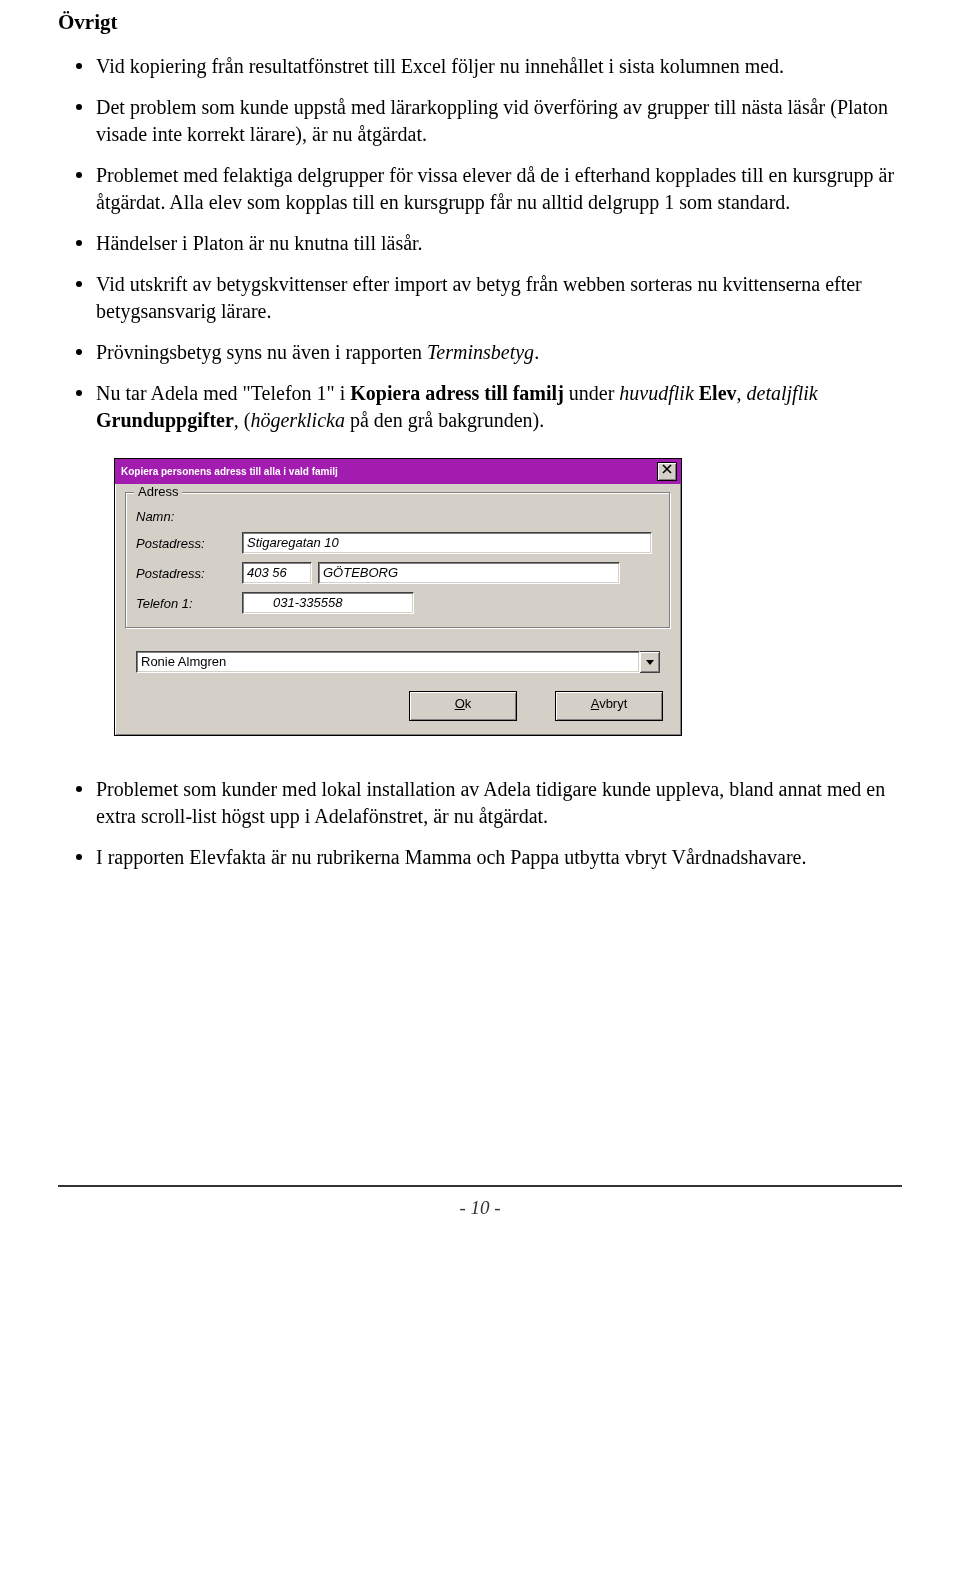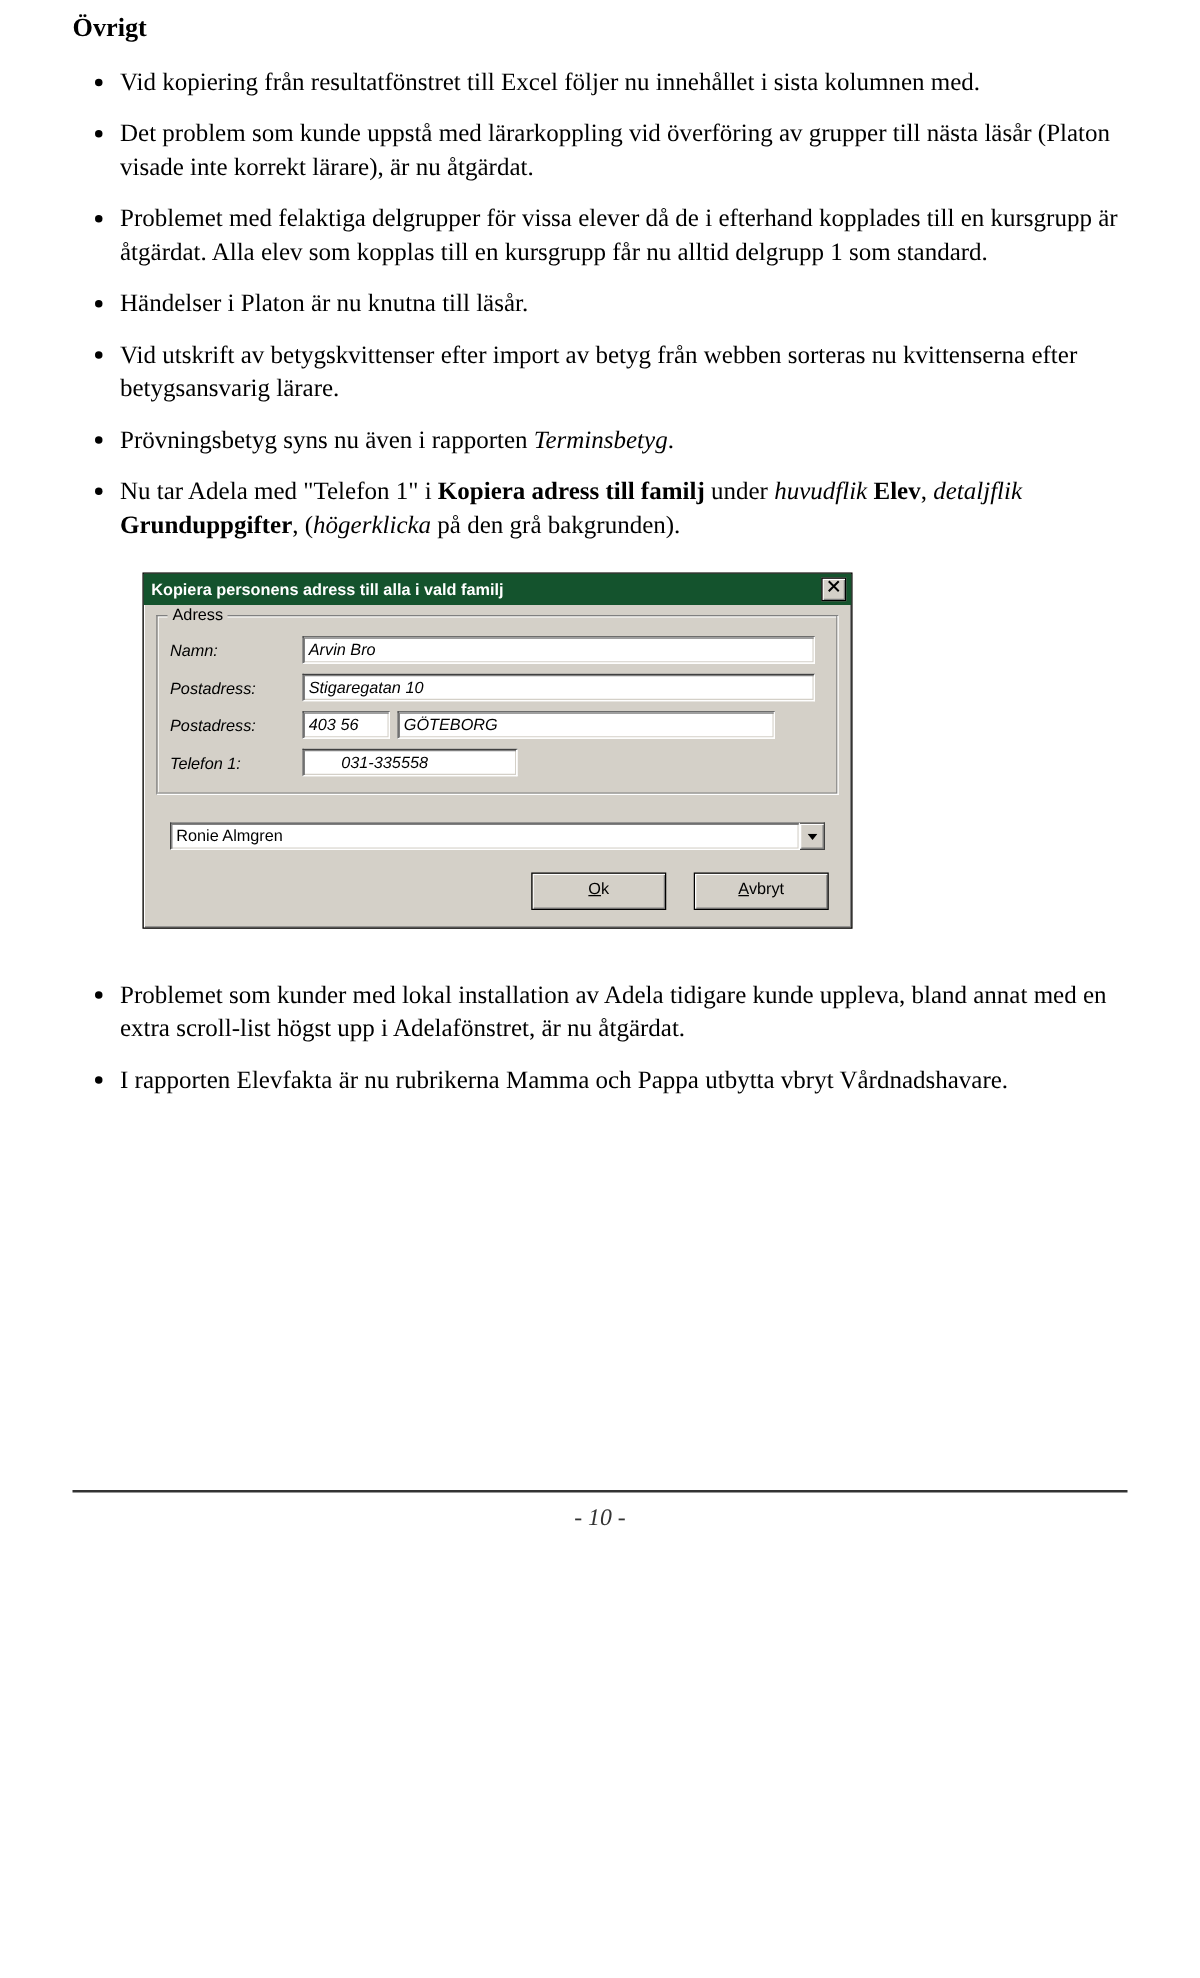--- a/index.html
+++ b/index.html
@@ -50,28 +50,28 @@
   .dialog {
     width: 566px;
     background: #d4d0c8;
     border: 1px solid #000;
     box-shadow: inset 1px 1px 0 #fff, inset -1px -1px 0 #808080;
     font-family: Tahoma, "MS Sans Serif", Arial, sans-serif;
     font-size: 13px;
     color: #000;
   }
   .titlebar {
-    background: #14532d;
+    background: #a21caf;
     color: #fff;
     display: flex;
     align-items: center;
     justify-content: space-between;
     padding: 3px 4px 3px 6px;
     font-weight: bold;
-    font-size: 13px;
+    font-size: 10px;
   }
   .titlebar .close {
     width: 18px;
     height: 17px;
     background: #d4d0c8;
     border: 1px solid #000;
     box-shadow: inset 1px 1px 0 #fff, inset -1px -1px 0 #808080;
     color: #000;
     font-weight: bold;
     font-family: Arial, sans-serif;
@@ -144,21 +144,21 @@
     box-sizing: border-box;
     display: flex;
     align-items: center;
     justify-content: center;
     cursor: pointer;
   }
   .combo .arrow svg { width: 8px; height: 5px; }
   .btnrow {
     display: flex;
     justify-content: flex-end;
-    gap: 22px;
+    gap: 38px;
     padding-right: 8px;
     padding-bottom: 4px;
   }
   .btn {
     width: 106px;
     height: 28px;
     background: #d4d0c8;
     border: 1px solid #000;
     box-shadow: inset 1px 1px 0 #fff, inset -1px -1px 0 #808080;
     font-size: 13px;
@@ -206,21 +206,20 @@
           <svg viewBox="0 0 10 10" width="10" height="10">
               <path d="M1 1 L9 9 M9 1 L1 9" stroke="#000" stroke-width="1.6"></path>
             </svg>
         </div>
       </div>
       <div class="dlg-body">
         <div class="groupbox">
           <div class="legend">Adress</div>
           <div class="row">
             <div class="label">Namn:</div>
-            <div class="sunken field-wide">Arvin Bro</div>
           </div>
           <div class="row">
             <div class="label">Postadress:</div>
             <div class="sunken field-wide">Stigaregatan 10</div>
           </div>
           <div class="row">
             <div class="label">Postadress:</div>
             <div class="sunken field-post">403 56</div>
             <div class="sunken field-city">GÖTEBORG</div>
           </div>

